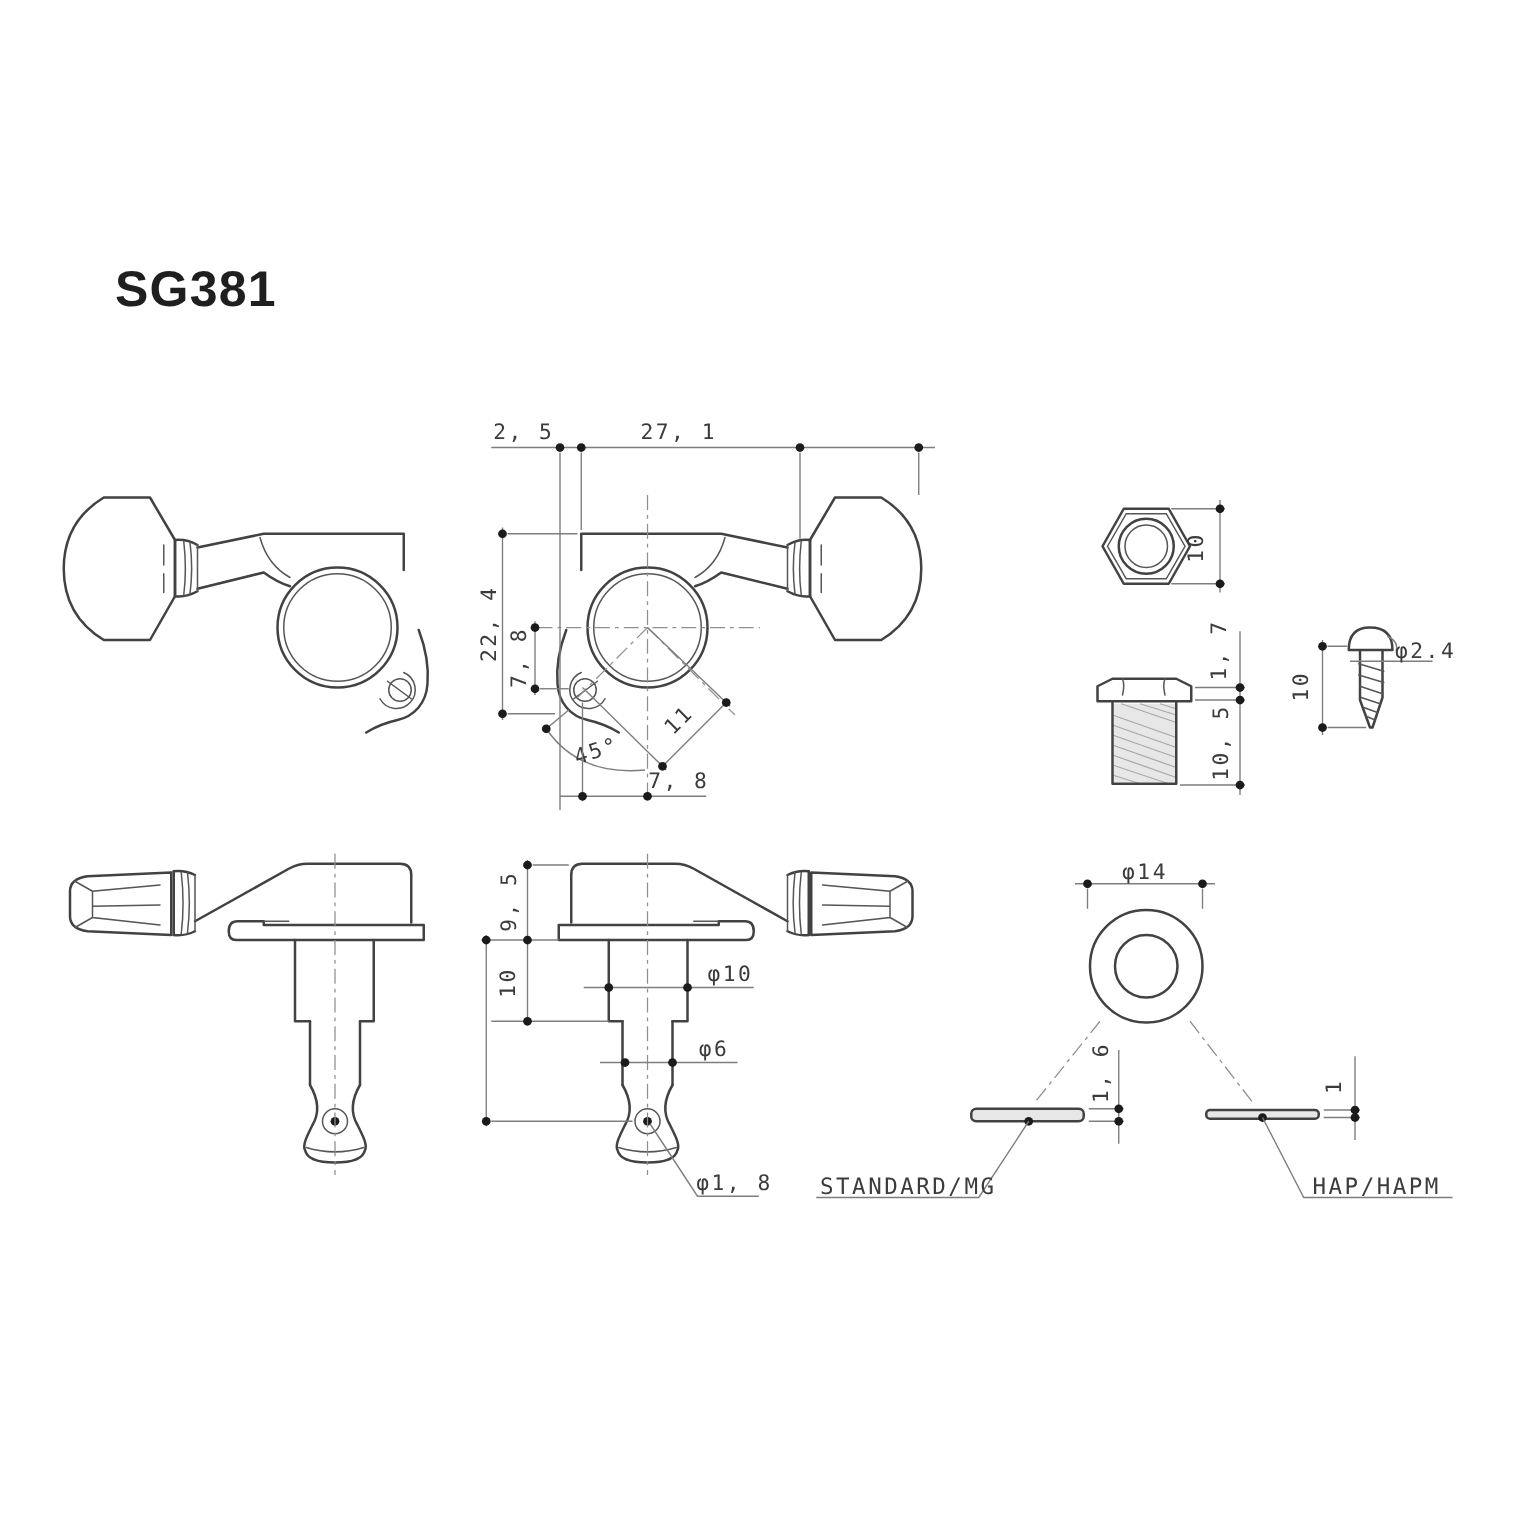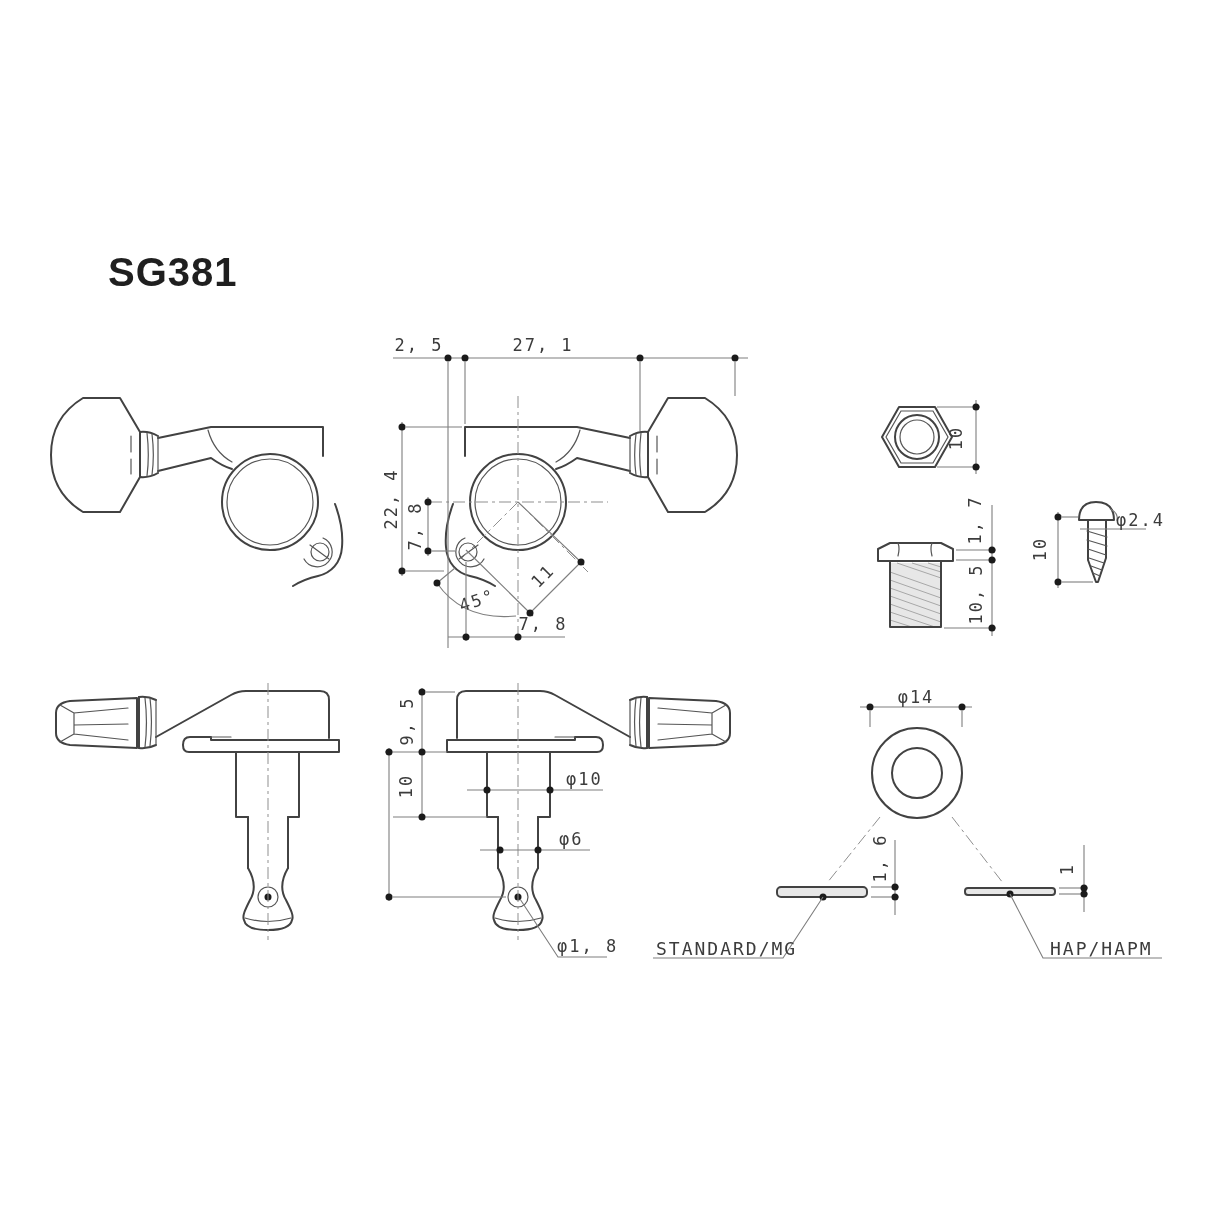--- a/index.html
+++ b/index.html
@@ -1,19 +1,19 @@
 <!DOCTYPE html>
 <html><head>
 <meta charset="utf-8">
 <style>
   html,body{margin:0;padding:0;background:#fff;}
   #page{position:relative;width:1214px;height:1214px;background:#ffffff;overflow:hidden;
         font-family:"Liberation Sans",sans-serif;}
-  #title{position:absolute;left:108px;top:210px;font:bold 40px "Liberation Sans",sans-serif;
-         color:#1f1f1f;letter-spacing:1px;margin-top:40px;}
+  #title{position:absolute;left:92px;top:210px;font:bold 40px "Liberation Sans",sans-serif;
+         color:#1f1f1f;letter-spacing:1px;}
   svg{position:absolute;left:0;top:0;}
   .part{stroke:#424242;stroke-width:2;fill:none;stroke-linejoin:round;stroke-linecap:round;}
   .part-thin{stroke:#565656;stroke-width:1.2;fill:none;stroke-linecap:round;}
   .dim{stroke:#7e7e7e;stroke-width:1.1;fill:none;}
   .cl{stroke:#8f8f8f;stroke-width:1;fill:none;stroke-dasharray:12 4 3 4;}
   .dot{fill:#1b1b1b;stroke:none;}
   .hatch{stroke:#a8a8a8;stroke-width:1;}
   .fillgray{fill:#e7e7e7;}
   text.dim-t{font:17px "DejaVu Sans Mono",monospace;fill:#3c3c3c;letter-spacing:2px;}
   text.name-t{font:18px "DejaVu Sans Mono",monospace;fill:#3c3c3c;letter-spacing:2px;}

